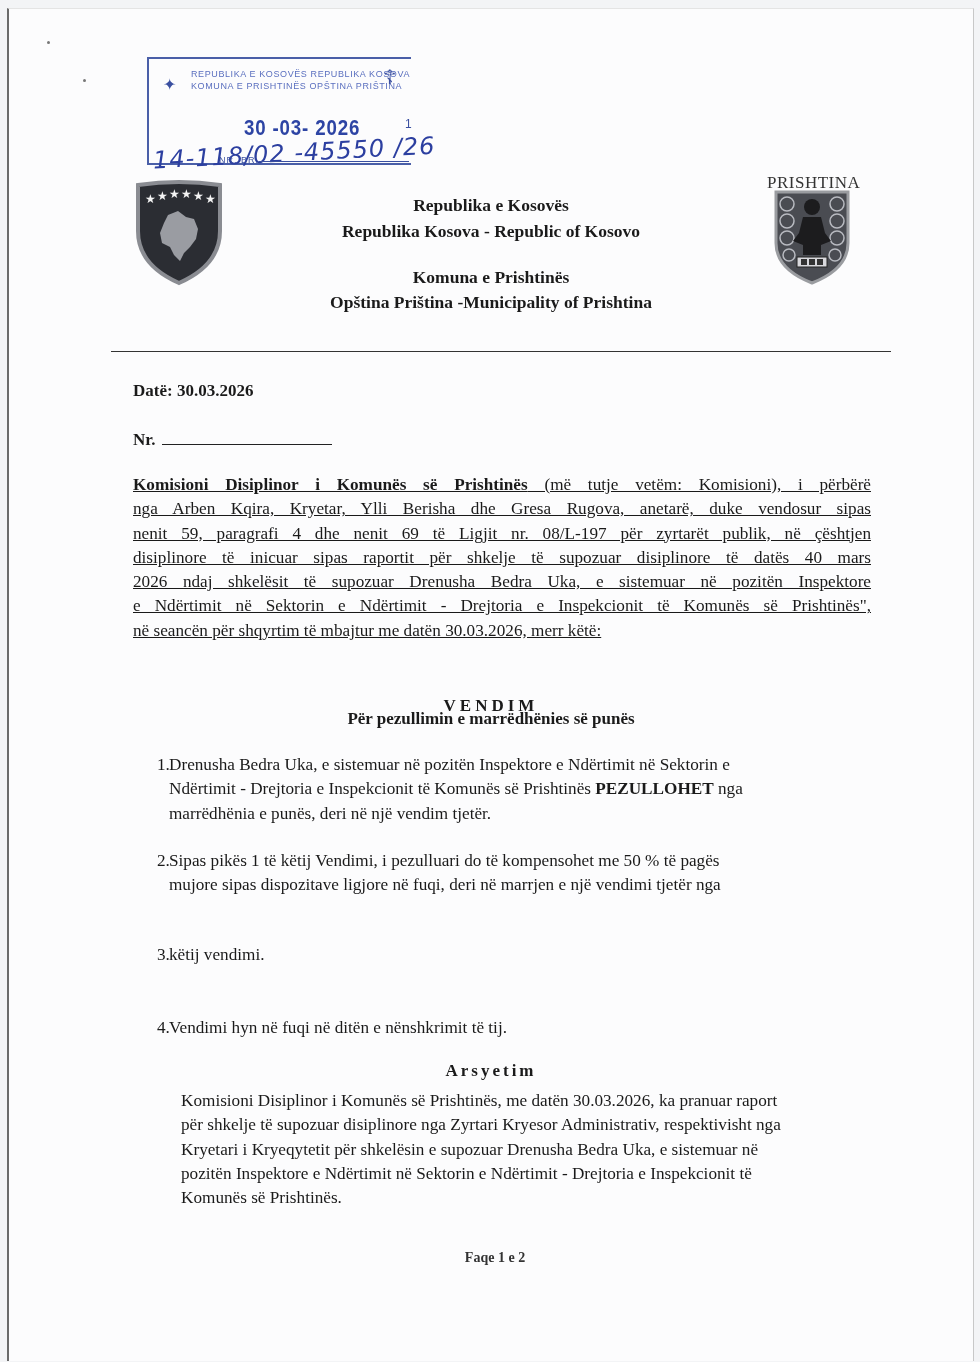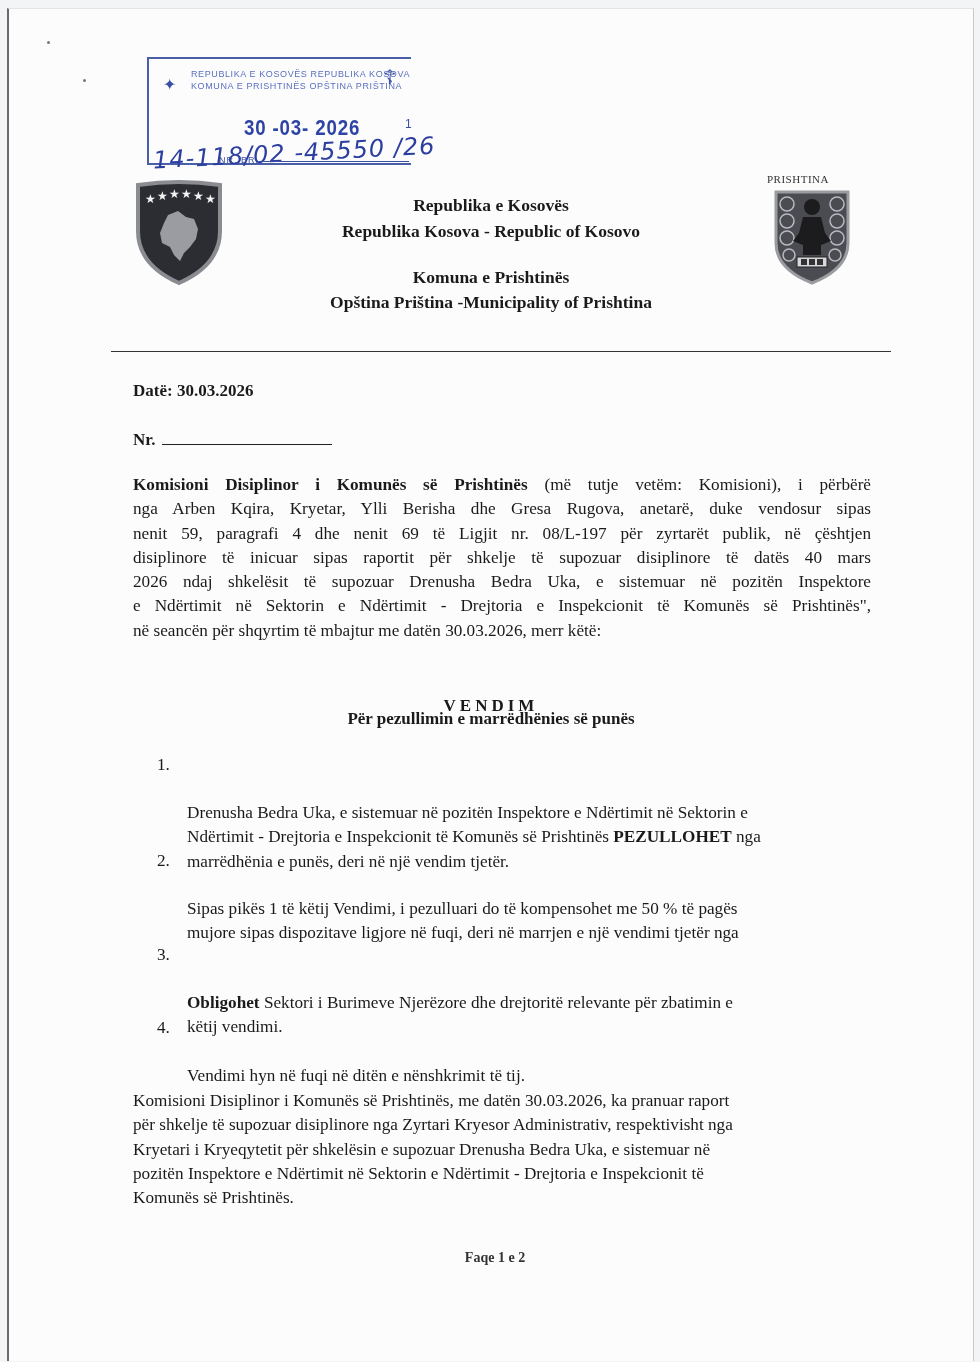--- a/index.html
+++ b/index.html
@@ -45,21 +45,21 @@
   .stamp-nrbr {
     position: absolute; left: 70px; top: 96px; font-size: 9px; color: #3a4fa0; letter-spacing: 1px;
   }
   .stamp-underline { position: absolute; left: 110px; top: 102px; width: 150px; border-bottom: 1.5px solid #3a4fa0; }
 
   
   .coat-kosovo {
     position: absolute; left: 125px; top: 170px; width: 90px; height: 108px;
   }
   .coat-prishtina-label {
-    position: absolute; left: 758px; top: 164px; font-size: 11px; letter-spacing: 0.5px; color: #333;
+    position: absolute; left: 758px; top: 164px; font-size: 17px; letter-spacing: 0.5px; color: #333;
   }
   .coat-prishtina {
     position: absolute; left: 764px; top: 180px; width: 78px; height: 96px;
   }
 
   .header-block { position: absolute; left: 0; width: 964px; text-align: center; font-weight: bold; font-size: 17.5px; }
   .h1 { top: 186px; }
   .h2 { top: 212px; }
   .h3 { top: 258px; }
   .h4 { top: 283px; }
@@ -68,37 +68,37 @@
 
   .date-line { position: absolute; left: 124px; top: 372px; font-weight: bold; font-size: 17px; }
   .nr-line { position: absolute; left: 124px; top: 421px; font-weight: bold; font-size: 17px; }
   .nr-blank { display: inline-block; width: 170px; border-bottom: 1.3px solid #222; margin-left: 6px; height: 14px; vertical-align: baseline; }
 
   .para {
     position: absolute; left: 124px; width: 738px; font-size: 17.2px; line-height: 24.3px;
     text-align: justify;
   }
   .intro { top: 464px; }
-  .intro .line { display: block; white-space: nowrap; text-align-last: justify; }
+  .intro .line { display: block; white-space: nowrap; text-align-last: justify; text-decoration: underline; }
   .intro .line.last { text-align-last: left; }
 
   .vendim-title { position: absolute; left: 0; width: 964px; text-align: center; top: 676px; font-size: 17px; font-weight: bold; letter-spacing: 4px; margin-top: 11px; }
   .vendim-subtitle { position: absolute; left: 0; width: 964px; text-align: center; top: 700px; font-size: 17px; font-weight: bold; }
 
   .item { position: absolute; left: 142px; width: 722px; font-size: 17.2px; line-height: 24.3px; }
   .item .num { position: absolute; left: 6px; top: 0; }
-  .item .txt { position: absolute; left: 36px; width: 686px; margin-top: 48px; }
+  .item .txt { position: absolute; left: 18px; width: 686px; }
   .item .txt .line { display: block; white-space: nowrap; }
   .item1 { top: 744px; }
   .item2 { top: 840px; }
   .item3 { top: 934px; }
   .item4 { top: 1007px; }
 
   .arsyetim-title { position: absolute; left: 0; width: 964px; text-align: center; top: 1052px; font-size: 17px; font-weight: bold; letter-spacing: 3px; }
-  .reason { top: 1080px; }
+  .reason { top: 1080px; margin-left: 48px; }
   .reason .line { display: block; white-space: nowrap; }
 
   .footer { position: absolute; left: 4px; width: 964px; text-align: center; top: 1241px; font-size: 14px; font-weight: bold; color: #333; }
   b { font-weight: bold; }
   .speck { position: absolute; width: 3px; height: 3px; border-radius: 50%; background: #777; }
 </style>
 </head>
 <body>
 
 <div class="page">
@@ -187,32 +187,32 @@
     <span class="num">2.</span>
     <div class="txt">
       <span class="line">Sipas pikës 1 të këtij Vendimi, i pezulluari do të kompensohet me 50 % të pagës</span>
       <span class="line">mujore sipas dispozitave ligjore në fuqi, deri në marrjen e një vendimi tjetër nga</span>
     </div>
   </div>
 
   <div class="item item3">
     <span class="num">3.</span>
     <div class="txt">
-      <span class="line"><b>Obligohet</b><span> Sektori i Burimeve Njerëzore dhe drejtoritë relevante për zbatimin e</span></span>
       <span class="line">këtij vendimi.</span>
     </div>
   </div>
 
   <div class="item item4">
     <span class="num">4.</span>
     <div class="txt">
       <span class="line">Vendimi hyn në fuqi në ditën e nënshkrimit të tij.</span>
     </div>
   </div>
 
+  <div class="arsyetim-title">Arsyetim</div>
   <div class="para reason">
     <span class="line">Komisioni Disiplinor i Komunës së Prishtinës, me datën 30.03.2026, ka pranuar raport</span>
     <span class="line">për shkelje të supozuar disiplinore nga Zyrtari Kryesor Administrativ, respektivisht nga</span>
     <span class="line">Kryetari i Kryeqytetit për shkelësin e supozuar Drenusha Bedra Uka, e sistemuar në</span>
     <span class="line">pozitën Inspektore e Ndërtimit në Sektorin e Ndërtimit - Drejtoria e Inspekcionit të</span>
     <span class="line">Komunës së Prishtinës.</span>
   </div>
 
   <div class="footer">Faqe 1 e 2</div>
 

